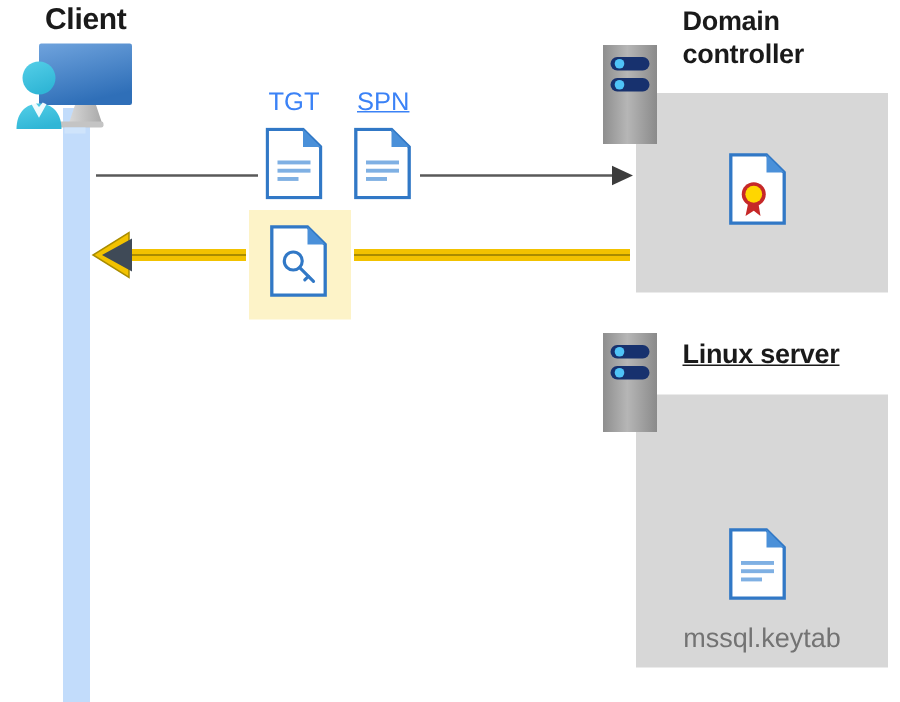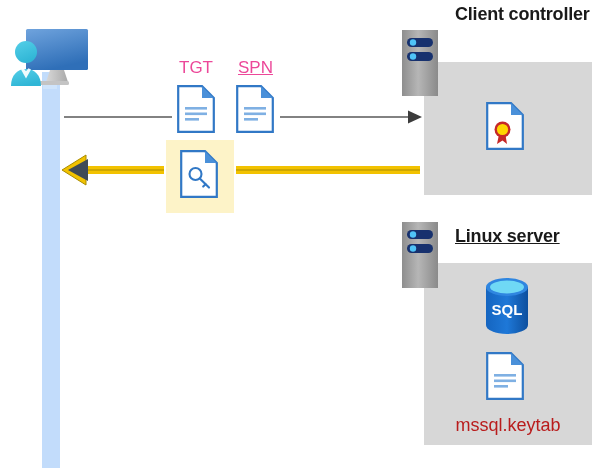--- a/index.html
+++ b/index.html
@@ -23,25 +23,25 @@
 
   
   #client-icon{position:absolute;left:6px;top:26px;width:92px;height:66px;}
 
   
   .server-ico{position:absolute;width:36px;height:66px;}
   #dc-server{left:402px;top:30px;}
   #linux-server{left:402px;top:222px;}
 
   
-  .doclabel{position:absolute;font-size:17px;color:#ec4899;}
+  .doclabel{position:absolute;font-size:17px;color:#3b82f6;}
   #tgt-label{left:179px;top:58px;}
   #spn-label{left:238px;top:58px;text-decoration:underline;}
   #keytab-label{position:absolute;left:424px;top:415px;width:168px;text-align:center;
-                font-size:18px;color:#b91c1c;}
+                font-size:18px;color:#737373;}
 
   
   .doc{position:absolute;width:38px;height:48px;}
   #tgt-doc{left:177px;top:85px;}
   #spn-doc{left:236px;top:85px;}
   #key-doc{left:180px;top:150px;}
   #cert-doc{left:486px;top:102px;}
   #keytab-doc{left:486px;top:352px;}
 
   
@@ -87,38 +87,39 @@
       <rect x="37" y="59" width="14" height="4" fill="#cfe4fb"></rect>
 
       <circle cx="20" cy="26" r="11" fill="url(#persgrad)"></circle>
 
       <path d="M5 60 c0-11 6.5-17 15-17 s15 6 15 17 z" fill="url(#persgrad)"></path>
 
       <path d="M15 43.5 l5 9 l5-9 l-2.5-1.2 l-2.5 3 l-2.5-3 z" fill="#ffffff" opacity="0.92"></path>
     </svg>
   </div>
 
+  <div class="title" id="client-title">Client</div>
 
   <div class="server-ico" id="dc-server">
     <svg width="36" height="66" viewBox="0 0 36 66">
       <defs>
         <linearGradient id="srvgrad" x1="0" y1="0" x2="1" y2="0">
           <stop offset="0" stop-color="#8e8e8e"></stop>
           <stop offset="0.45" stop-color="#b6b6b6"></stop>
           <stop offset="1" stop-color="#8a8a8a"></stop>
         </linearGradient>
       </defs>
       <rect x="0" y="0" width="36" height="66" fill="url(#srvgrad)"></rect>
       <rect x="5" y="8" width="26" height="9" rx="4.5" fill="#17316e"></rect>
       <circle cx="11" cy="12.5" r="3.2" fill="#4fc3f7"></circle>
       <rect x="5" y="22" width="26" height="9" rx="4.5" fill="#17316e"></rect>
       <circle cx="11" cy="26.5" r="3.2" fill="#4fc3f7"></circle>
     </svg>
   </div>
-  <div class="title" id="dc-title">Client controller</div>
+  <div class="title" id="dc-title">Domain controller</div>
 
   <div class="server-ico" id="linux-server">
     <svg width="36" height="66" viewBox="0 0 36 66">
       <rect x="0" y="0" width="36" height="66" fill="url(#srvgrad)"></rect>
       <rect x="5" y="8" width="26" height="9" rx="4.5" fill="#17316e"></rect>
       <circle cx="11" cy="12.5" r="3.2" fill="#4fc3f7"></circle>
       <rect x="5" y="22" width="26" height="9" rx="4.5" fill="#17316e"></rect>
       <circle cx="11" cy="26.5" r="3.2" fill="#4fc3f7"></circle>
     </svg>
   </div>
@@ -180,35 +181,20 @@
   <div class="doc" id="cert-doc">
     <svg width="38" height="48" viewBox="0 0 38 48">
       <path d="M1.2 1.2 H25 L36.8 13 V46.8 H1.2 Z" fill="#ffffff" stroke="#3178c6" stroke-width="2.2"></path>
       <path d="M25 1.2 L36.8 13 H25 Z" fill="#4a90d9"></path>
       <path d="M13.5 30 L11 42 L16.5 38.5 L21 42 L19 30 Z" fill="#c62828"></path>
       <circle cx="16.5" cy="27.5" r="8" fill="#c62828"></circle>
       <circle cx="16.5" cy="27.5" r="5.6" fill="#ffd600"></circle>
     </svg>
   </div>
 
-  <div id="sql-ico">
-    <svg width="46" height="56" viewBox="0 0 46 56">
-      <defs>
-        <linearGradient id="cylgrad" x1="0" y1="0" x2="1" y2="0">
-          <stop offset="0" stop-color="#1565c0"></stop>
-          <stop offset="0.5" stop-color="#1e78d8"></stop>
-          <stop offset="1" stop-color="#0d4f9e"></stop>
-        </linearGradient>
-      </defs>
-      <path d="M2 9 H44 V47 A21 9 0 0 1 2 47 Z" fill="url(#cylgrad)"></path>
-      <ellipse cx="23" cy="9" rx="21" ry="9" fill="#2f86e0"></ellipse>
-      <ellipse cx="23" cy="9" rx="17" ry="6.4" fill="#6fd8f5"></ellipse>
-      <text x="23" y="37" font-family="'Liberation Sans',sans-serif" font-size="15" font-weight="bold" fill="#ffffff" text-anchor="middle">SQL</text>
-    </svg>
-  </div>
 
   <div class="doc" id="keytab-doc">
     <svg width="38" height="48" viewBox="0 0 38 48">
       <path d="M1.2 1.2 H25 L36.8 13 V46.8 H1.2 Z" fill="#ffffff" stroke="#3178c6" stroke-width="2.2"></path>
       <path d="M25 1.2 L36.8 13 H25 Z" fill="#4a90d9"></path>
       <rect x="8" y="22" width="22" height="2.6" fill="#7fb0e3"></rect>
       <rect x="8" y="27.5" width="22" height="2.6" fill="#7fb0e3"></rect>
       <rect x="8" y="33" width="14" height="2.6" fill="#7fb0e3"></rect>
     </svg>
   </div>

